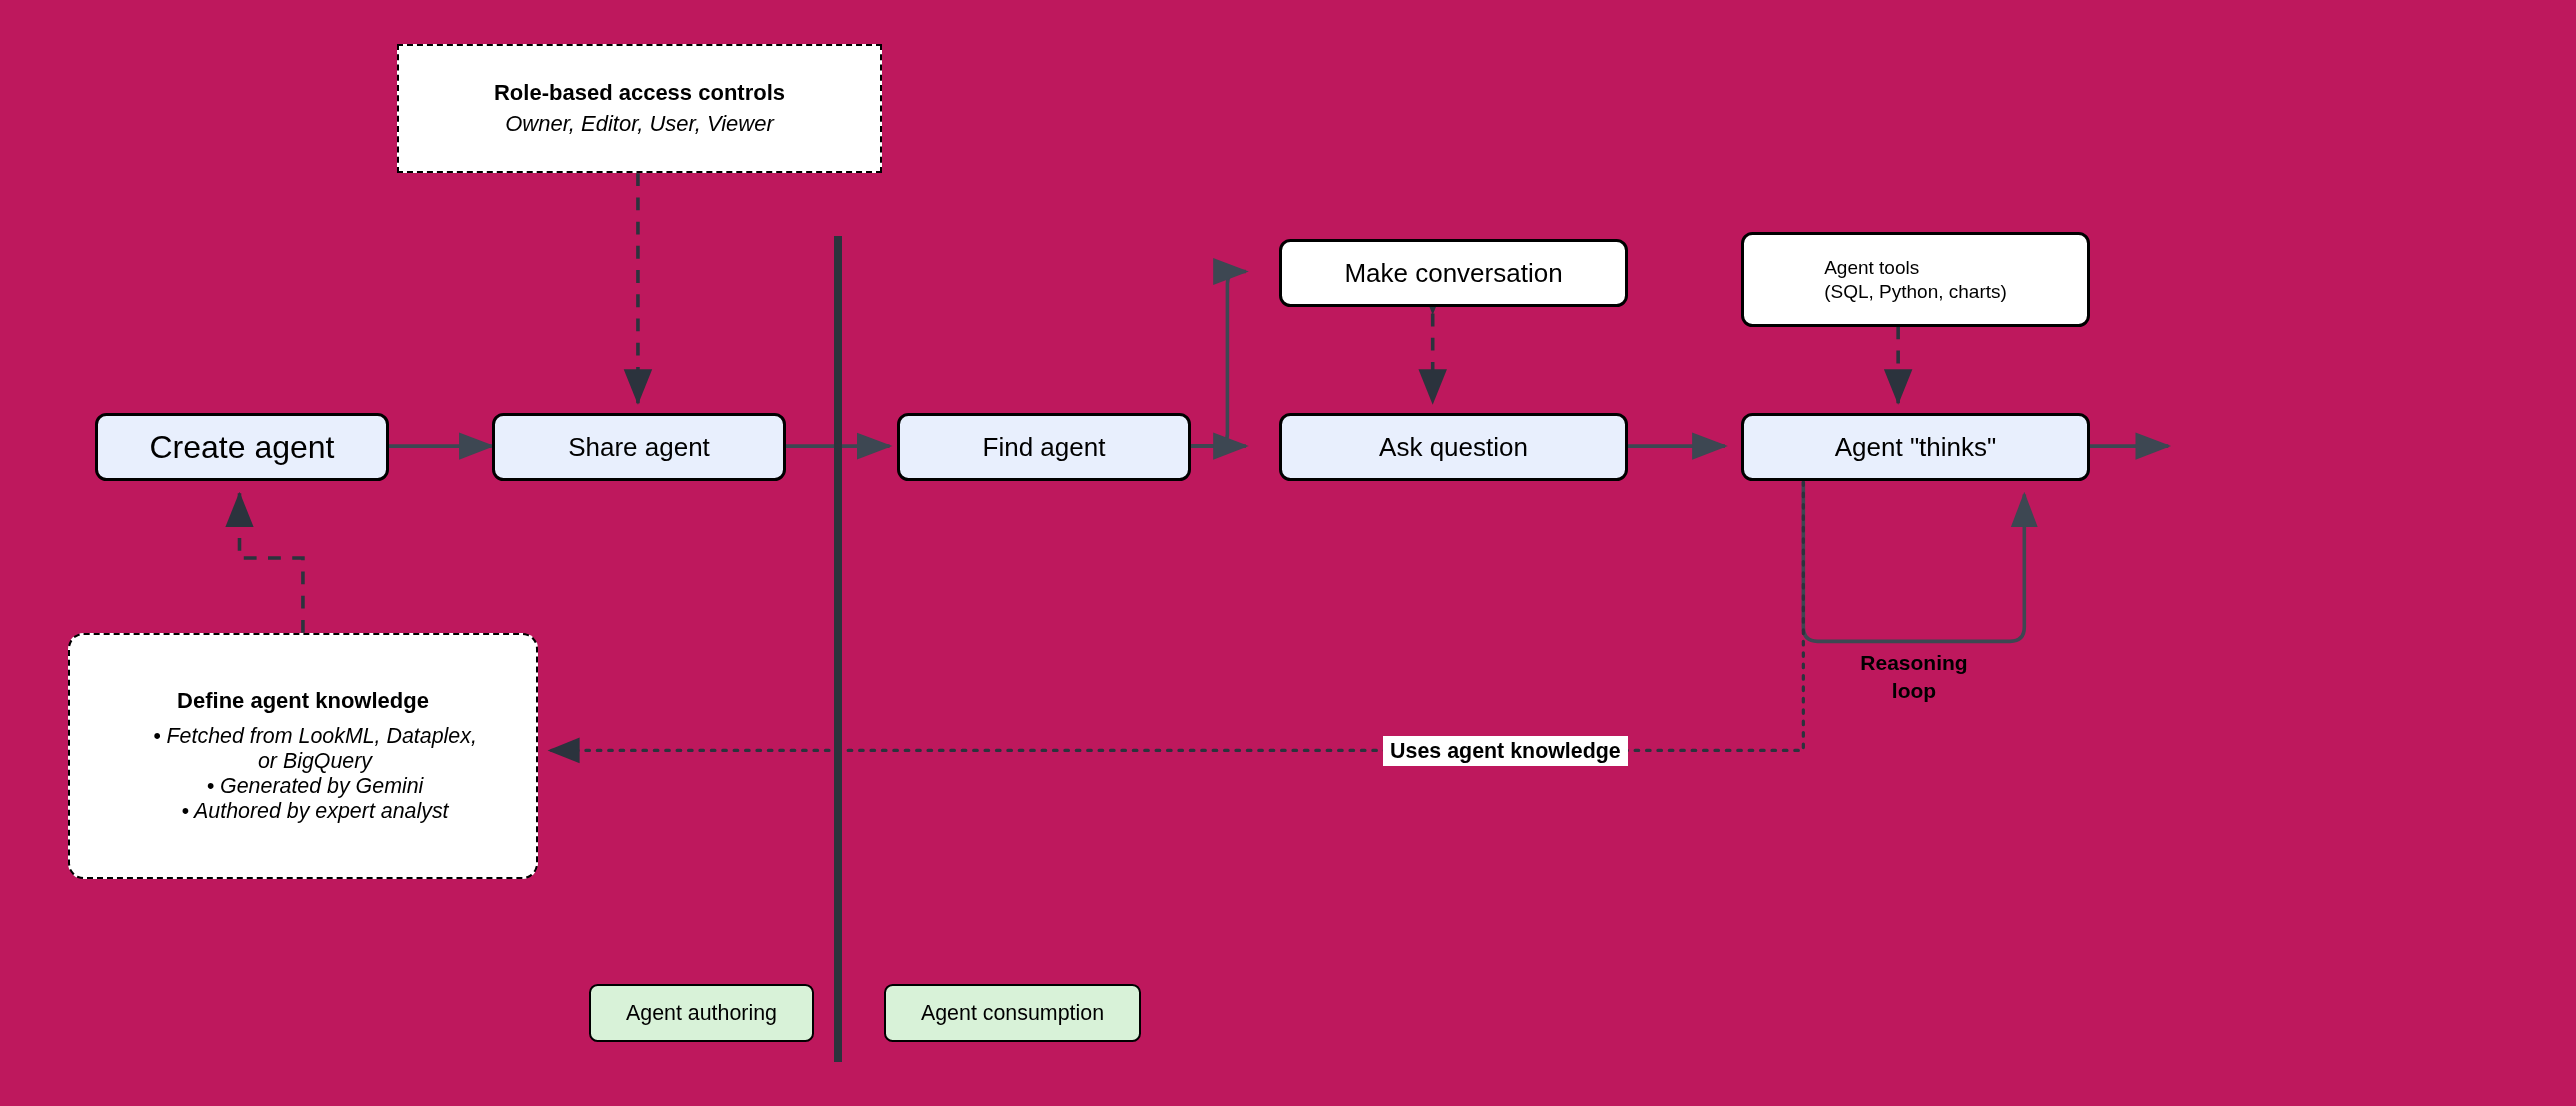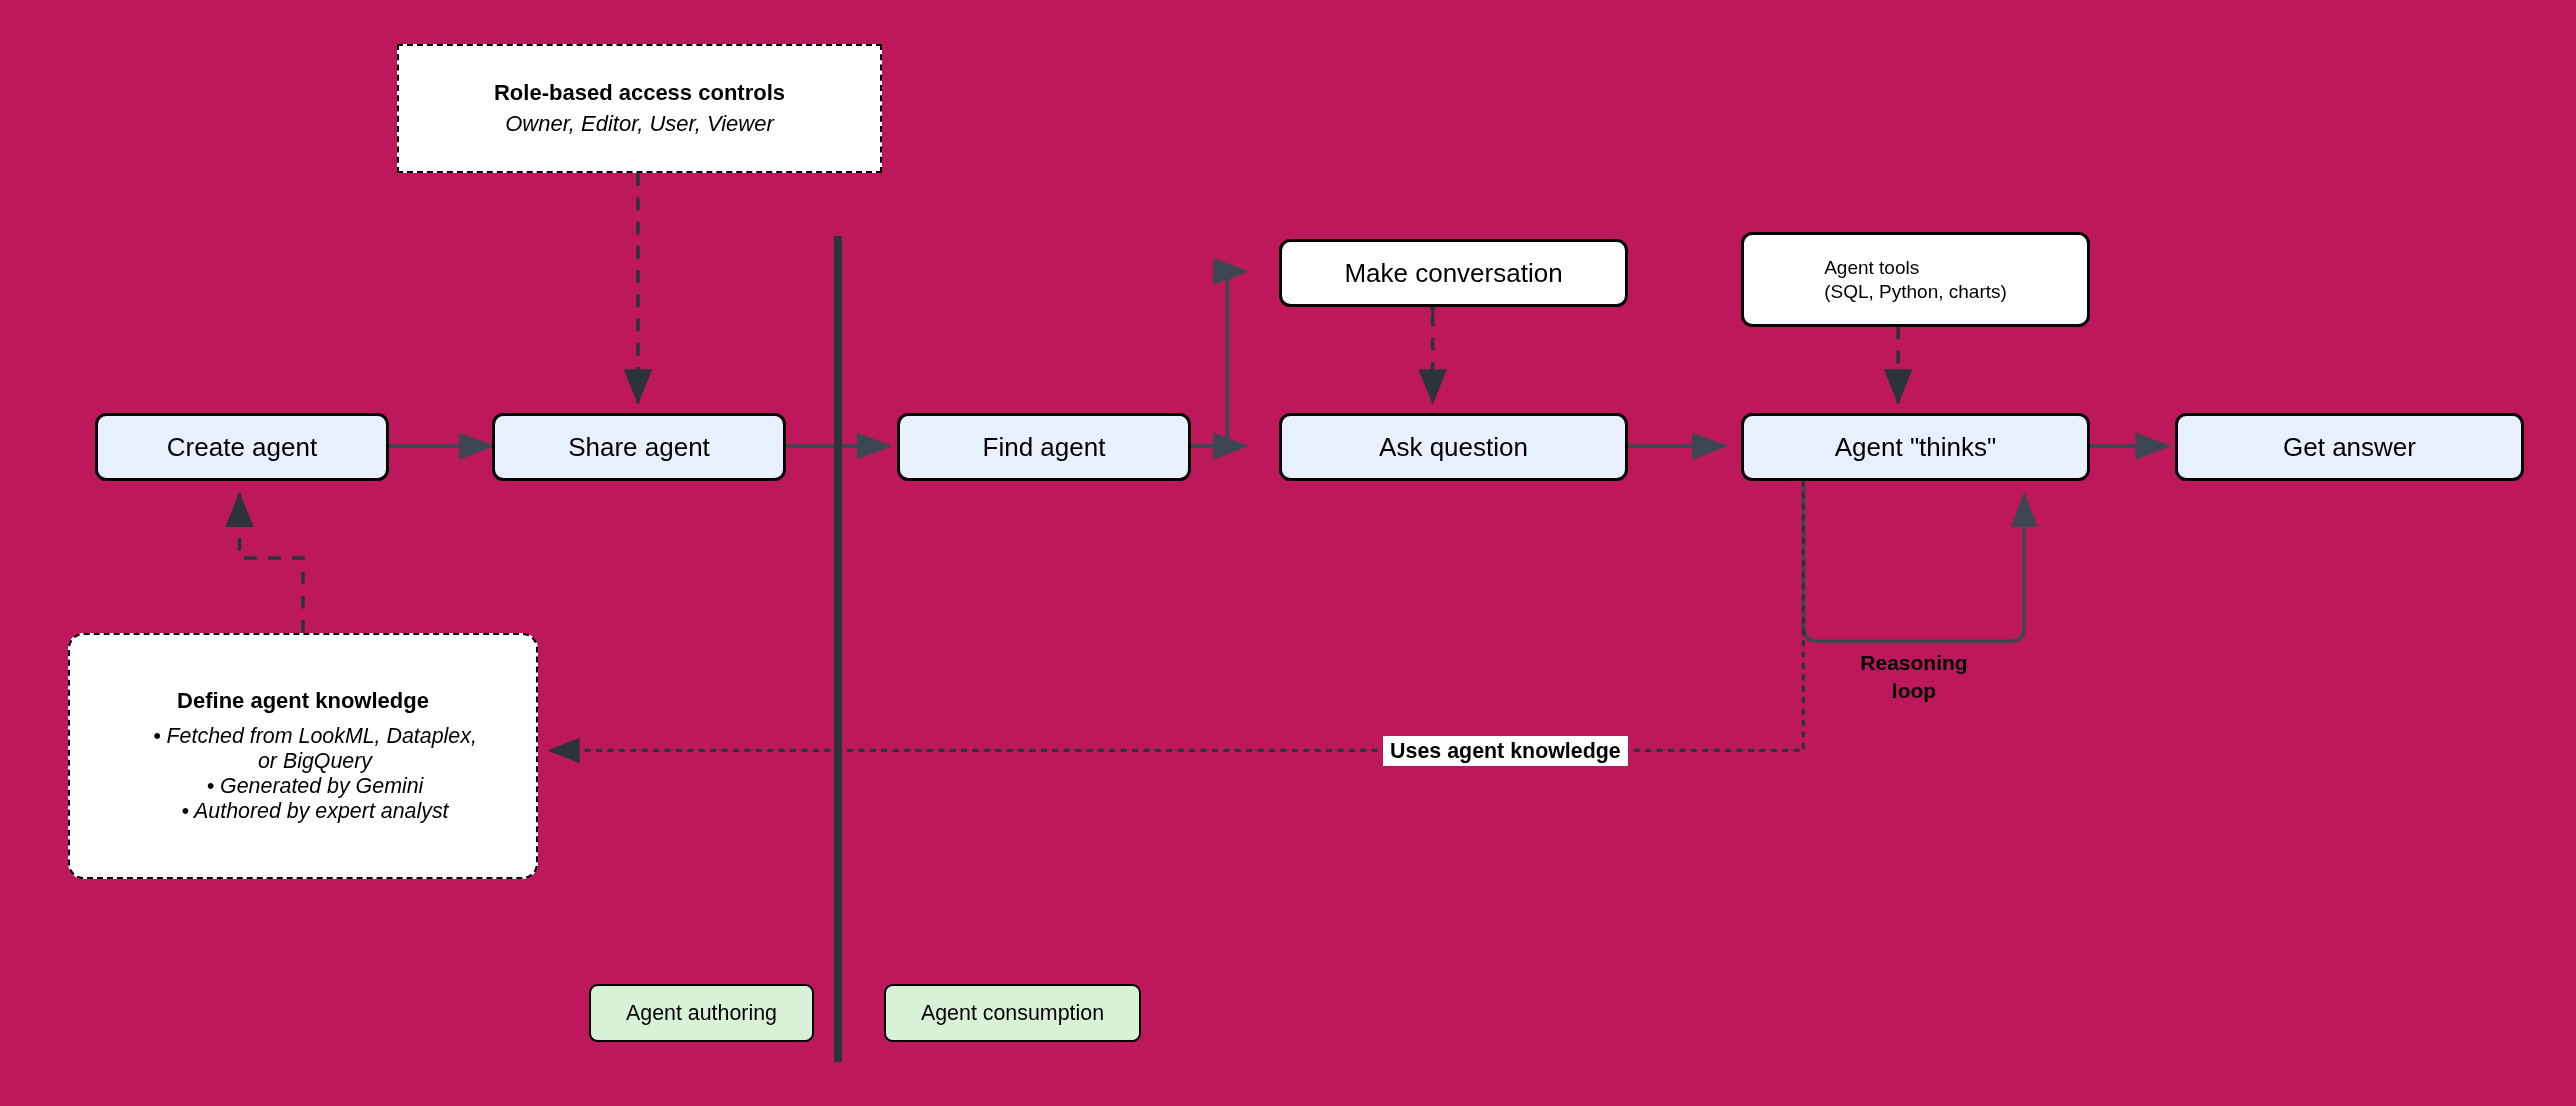--- a/index.html
+++ b/index.html
@@ -135,21 +135,21 @@
   <div class="note rounded" style="left:68px; top:633px; width:470px; height:246px; font-size:21.4px;">
     <div class="note-title" style="font-size:22px;">Define agent knowledge</div>
     <div class="bullets" style="margin-top:10px;margin-left:24px;">
       <div>• Fetched from LookML, Dataplex,</div>
       <div>or BigQuery</div>
       <div>• Generated by Gemini</div>
       <div>• Authored by expert analyst</div>
     </div>
   </div>
 
-  <div class="node blue" style="left:95px; top:413px; width:294px; height:68px; font-size:26px;">
+  <div class="node blue" style="left:95px; top:413px; width:294px; height:68px; font-size:32px;">
     <span class="label">Create agent</span>
   </div>
 
   <div class="node blue" style="left:492px; top:413px; width:294px; height:68px; font-size:26px;">
     <span class="label">Share agent</span>
   </div>
 
   <div class="node blue" style="left:897px; top:413px; width:294px; height:68px; font-size:26px;">
     <span class="label">Find agent</span>
   </div>
@@ -164,23 +164,20 @@
 
   <div class="node white" style="left:1741px; top:232px; width:349px; height:95px; font-size:19px;">
     <span class="label">Agent tools
 (SQL, Python, charts)</span>
   </div>
 
   <div class="node blue" style="left:1741px; top:413px; width:349px; height:68px; font-size:26px;">
     <span class="label">Agent "thinks"</span>
   </div>
 
-  <div class="node blue" style="left:2175px; top:413px; width:349px; height:68px; font-size:26px;">
-    <span class="label">Get answer</span>
-  </div>
 
   <div class="node green" style="left:589px; top:984px; width:225px; height:58px; font-size:21.4px;">
     <span class="label">Agent authoring</span>
   </div>
 
   <div class="node green" style="left:884px; top:984px; width:257px; height:58px; font-size:21.4px;">
     <span class="label">Agent consumption</span>
   </div>
 
   <div class="edge-label" style="left:1383px; top:736px; font-size:21.4px; line-height:30px;">Uses agent knowledge</div>

